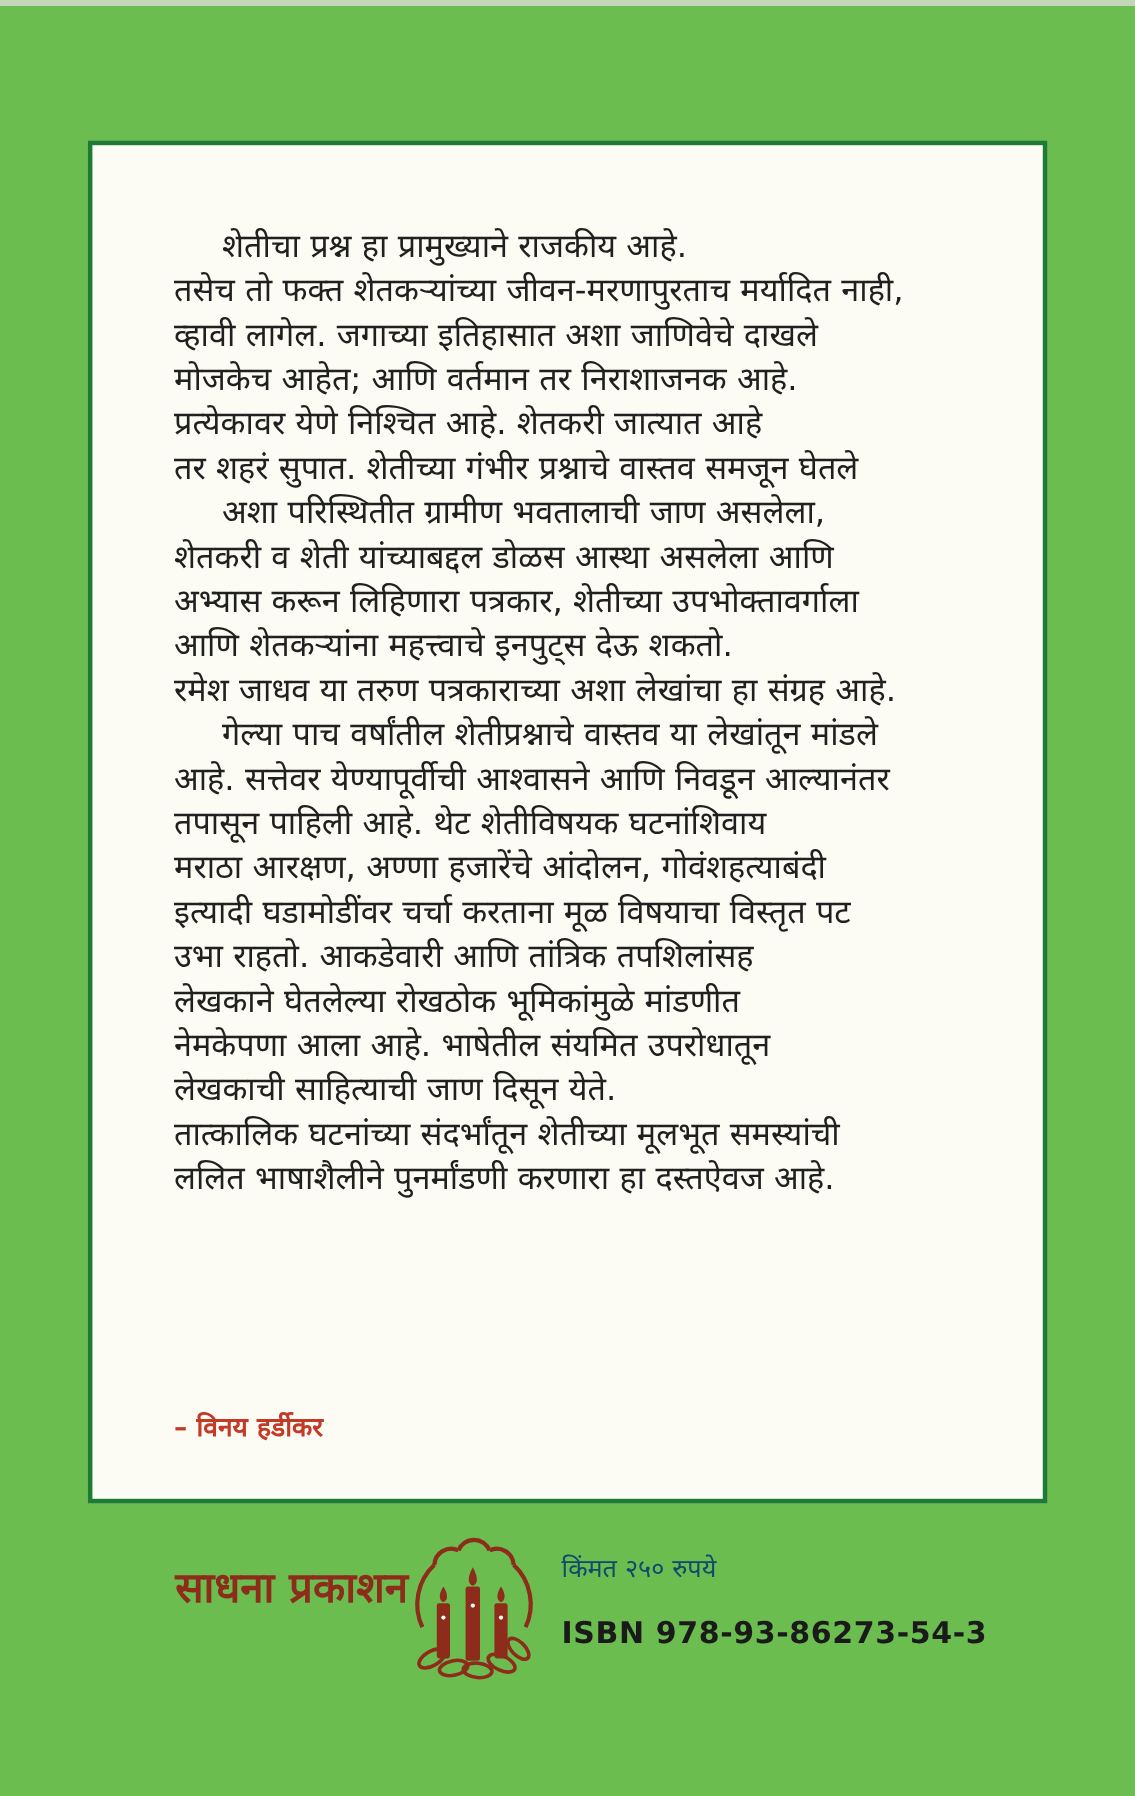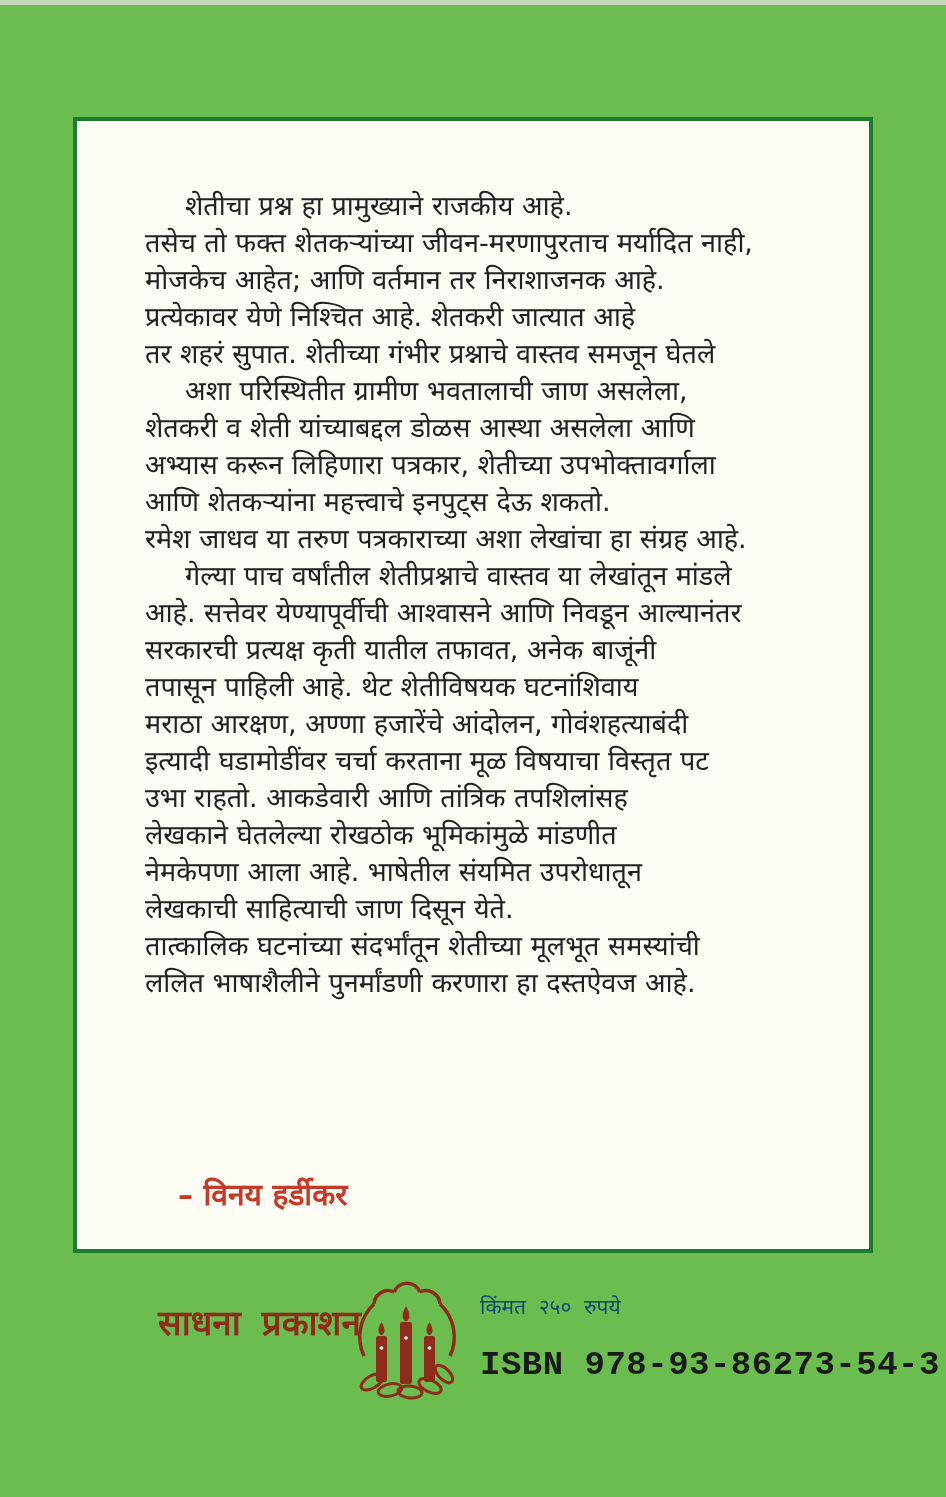--- a/index.html
+++ b/index.html
@@ -45,33 +45,31 @@
     line-height: 37px;
     white-space: nowrap;
   }
   .line.indent {
     padding-left: 40px;
   }
   .signature {
     position: absolute;
     left: 68px;
     top: 1052px;
-    font-size: 30px;
+    font-size: 22px;
     font-weight: bold;
     color: #c43a28;
     white-space: nowrap;
-    margin-left: 33px;
   }
   .footer {
     position: absolute;
-    left: 12px;
+    left: 0;
     top: 1270px;
     width: 774px;
     height: 160px;
-    font-family: Liberation Mono, monospace;
   }
   .publisher {
     position: absolute;
     left: 146px;
     top: 28px;
     font-size: 35px;
     font-weight: bold;
     color: #8e2c1c;
     white-space: nowrap;
   }
@@ -87,48 +85,48 @@
     left: 468px;
     top: 22px;
     font-size: 21px;
     color: #0c4a6e;
     white-space: nowrap;
   }
   .isbn {
     position: absolute;
     left: 468px;
     top: 76px;
-    font-size: 34px;
+    font-size: 25px;
     font-weight: bold;
     color: #1a1a1a;
     letter-spacing: 0.5px;
     white-space: nowrap;
   }
 </style>
 </head>
 <body>
 
 <div class="cover">
   <div class="scan-edge"></div>
 
   <div class="panel">
     <div class="blurb">
       <div class="line indent">शेतीचा प्रश्न हा प्रामुख्याने राजकीय आहे.</div>
       <div class="line">तसेच तो फक्त शेतकऱ्यांच्या जीवन-मरणापुरताच मर्यादित नाही,</div>
+      <div class="line">व्हावी लागेल. जगाच्या इतिहासात अशा जाणिवेचे दाखले</div>
       <div class="line">मोजकेच आहेत; आणि वर्तमान तर निराशाजनक आहे.</div>
       <div class="line">प्रत्येकावर येणे निश्चित आहे. शेतकरी जात्यात आहे</div>
       <div class="line">तर शहरं सुपात. शेतीच्या गंभीर प्रश्नाचे वास्तव समजून घेतले</div>
       <div class="line indent">अशा परिस्थितीत ग्रामीण भवतालाची जाण असलेला,</div>
       <div class="line">शेतकरी व शेती यांच्याबद्दल डोळस आस्था असलेला आणि</div>
       <div class="line">अभ्यास करून लिहिणारा पत्रकार, शेतीच्या उपभोक्तावर्गाला</div>
       <div class="line">आणि शेतकऱ्यांना महत्त्वाचे इनपुट्स देऊ शकतो.</div>
       <div class="line">रमेश जाधव या तरुण पत्रकाराच्या अशा लेखांचा हा संग्रह आहे.</div>
       <div class="line indent">गेल्या पाच वर्षांतील शेतीप्रश्नाचे वास्तव या लेखांतून मांडले</div>
       <div class="line">आहे. सत्तेवर येण्यापूर्वीची आश्वासने आणि निवडून आल्यानंतर</div>
-      <div class="line">सरकारची प्रत्यक्ष कृती यातील तफावत, अनेक बाजूंनी</div>
       <div class="line">तपासून पाहिली आहे. थेट शेतीविषयक घटनांशिवाय</div>
       <div class="line">मराठा आरक्षण, अण्णा हजारेंचे आंदोलन, गोवंशहत्याबंदी</div>
       <div class="line">इत्यादी घडामोडींवर चर्चा करताना मूळ विषयाचा विस्तृत पट</div>
       <div class="line">उभा राहतो. आकडेवारी आणि तांत्रिक तपशिलांसह</div>
       <div class="line">लेखकाने घेतलेल्या रोखठोक भूमिकांमुळे मांडणीत</div>
       <div class="line">नेमकेपणा आला आहे. भाषेतील संयमित उपरोधातून</div>
       <div class="line">लेखकाची साहित्याची जाण दिसून येते.</div>
       <div class="line">तात्कालिक घटनांच्या संदर्भांतून शेतीच्या मूलभूत समस्यांची</div>
       <div class="line">ललित भाषाशैलीने पुनर्मांडणी करणारा हा दस्तऐवज आहे.</div>
     </div>

